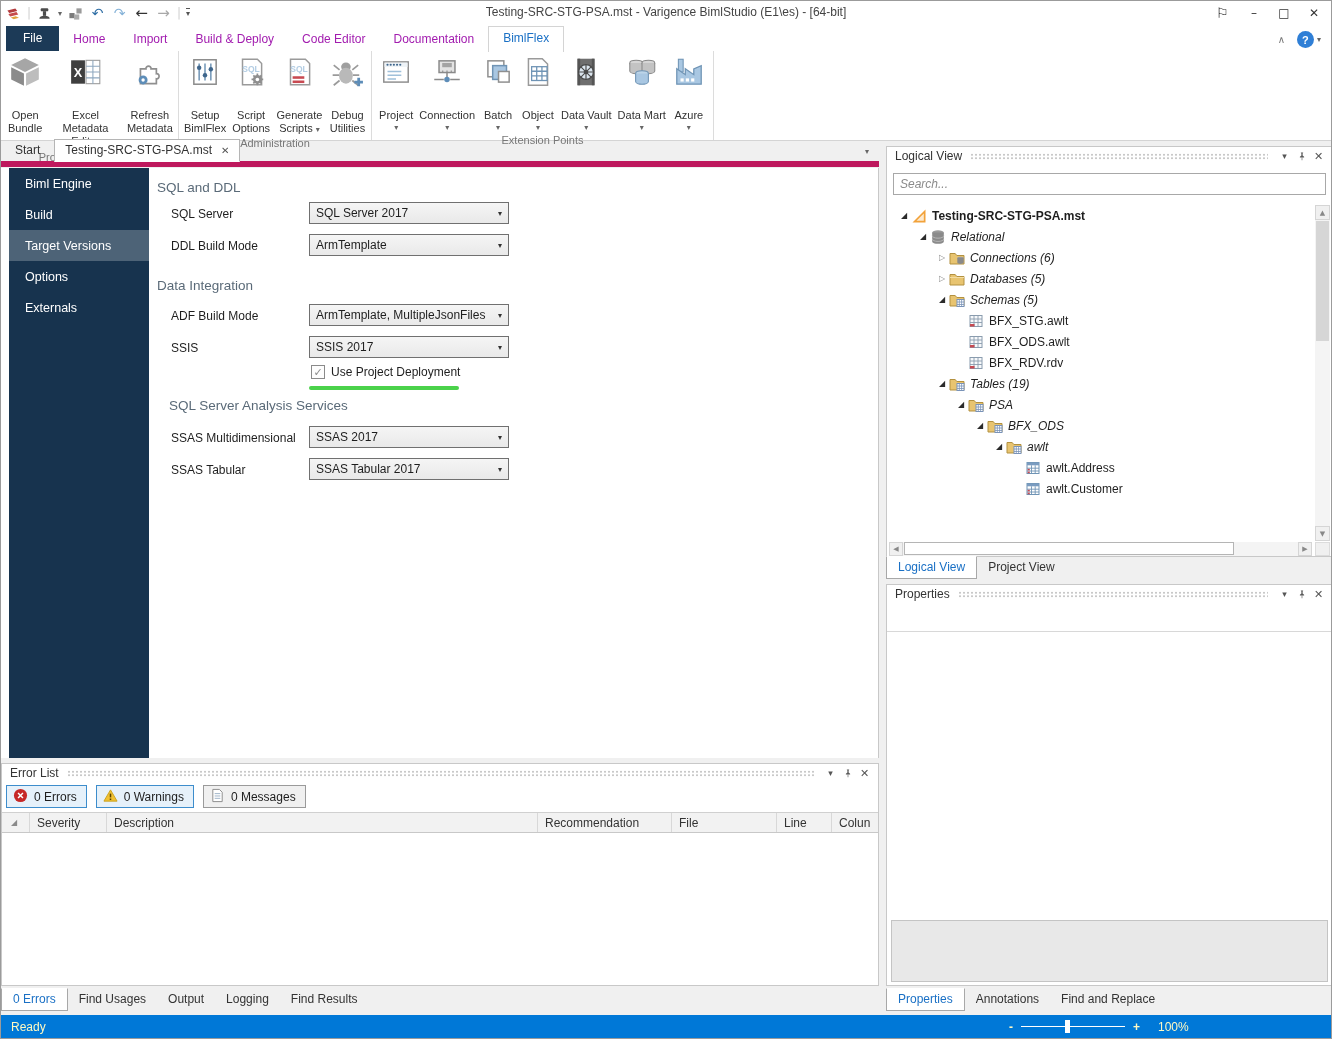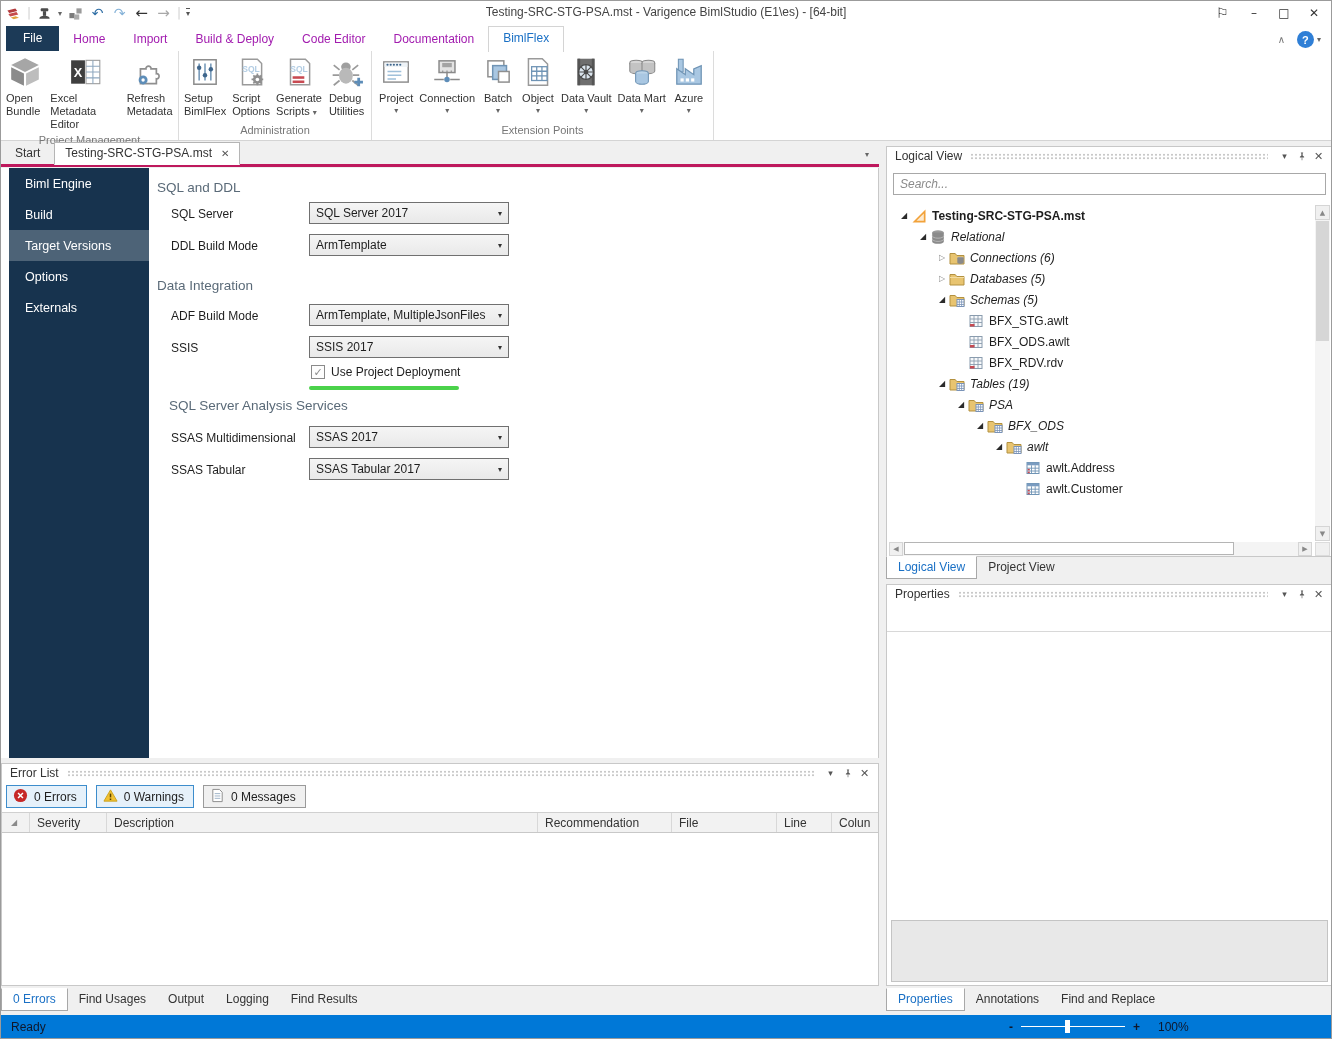--- a/index.html
+++ b/index.html
@@ -33,26 +33,26 @@
   .helpwrap { display:flex; align-items:center; gap:3px; }
   .helpbtn { width:17px; height:17px; border-radius:50%; background:#2f7fd6; color:#fff; display:flex; align-items:center; justify-content:center; font-weight:bold; font-size:11px; }
   .caret { font-size:8px; color:#666; }
 
   
   .ribbon-body { position:absolute; left:0; top:50px; right:0; height:89px; display:flex; }
   .rgroup { display:flex; flex-direction:column; border-right:1px solid #dcdcdc; }
   .rbtns { flex:1; display:flex; align-items:flex-start; justify-content:center; padding:3px 2px 0; }
   .rbtn { display:flex; flex-direction:column; align-items:center; padding:1px 3px; }
   .rbtn svg { width:34px; height:34px; }
-  .rlabel { text-align:left; font-size:11px; line-height:1.2; color:#333; margin-top:0; }
+  .rlabel { text-align:center; font-size:11px; line-height:1.2; color:#333; margin-top:17px; }
   .glabel { text-align:center; font-size:11px; color:#777; padding:1px 8px 4px; }
   .epcaret { font-size:8px; color:#666; margin-top:1px; }
 
   
-  .doc-tabs { position:absolute; left:0; top:144px; width:878px; height:22px; border-bottom:3px solid #be185d; display:flex; align-items:flex-end; }
+  .doc-tabs { position:absolute; left:0; top:144px; width:878px; height:22px; border-bottom:6px solid #be185d; display:flex; align-items:flex-end; }
   .dtab { padding:3px 14px 4px; color:#333; }
   .dtab.active { background:#fff; border:1px solid #b5b5b5; border-bottom:1px solid #fff; margin-bottom:-1px; display:flex; gap:9px; align-items:center; padding:3px 10px 4px; }
   .dtab-close { color:#555; font-size:10px; }
   .dt-overflow { position:absolute; right:10px; bottom:5px; color:#666; font-size:8px; }
 
   
   .doc-content { position:absolute; left:0; top:167px; width:878px; height:590px; background:#fff; border-right:1px solid #c8c8c8; }
   .side-nav { position:absolute; left:8px; top:0; width:140px; height:100%; background:#17334e; }
   .snav-item { height:31px; display:flex; align-items:center; padding-left:16px; color:#fff; font-size:12.5px; }
   .snav-item.sel { background:#4d6377; }
@@ -106,21 +106,21 @@
   .err-box { position:absolute; left:0; top:762px; width:878px; height:223px; background:#fff; border:1px solid #c8c8c8; }
   .err-toolbar { position:absolute; left:4px; top:21px; display:flex; gap:9px; align-items:center; }
   .fbtn { display:flex; align-items:center; gap:6px; height:23px; padding:0 9px 0 6px; border:1px solid #9a9a9a; background:#f0f0f0; color:#1e1e1e; }
   .fbtn.on { border:1px solid #3d8dcc; background:#e6f1fa; }
   .fbtn svg { width:15px; height:15px; }
   .err-grid-header { position:absolute; left:0; right:0; top:48px; height:21px; display:flex; background:#f2f2f2; border-top:1px solid #d0d0d0; border-bottom:1px solid #c8c8c8; color:#333; }
   .ecol { border-right:1px solid #d8d8d8; padding:3px 0 0 7px; height:100%; overflow:hidden; white-space:nowrap; }
   .ecol.sort { padding:5px 0 0 9px; color:#8a8a8a; font-size:8px; }
 
   
-  .statusbar { position:absolute; left:0; right:0; bottom:0; height:23px; background:#0078d7; color:#0f172a; display:flex; align-items:center; }
+  .statusbar { position:absolute; left:0; right:0; bottom:0; height:23px; background:#0078d7; color:#fef9c3; display:flex; align-items:center; }
   .sb-ready { padding-left:10px; }
   .sb-zoom { position:absolute; left:1008px; top:0; height:23px; display:flex; align-items:center; gap:8px; }
   .ztrack { width:104px; height:1px; background:#fff; position:relative; }
   .zthumb { position:absolute; left:44px; top:-6px; width:5px; height:13px; background:#fff; }
   .zsign { font-weight:bold; }
   .sb-pct { margin-left:10px; }
 </style>
 </head>
 <body>
 

